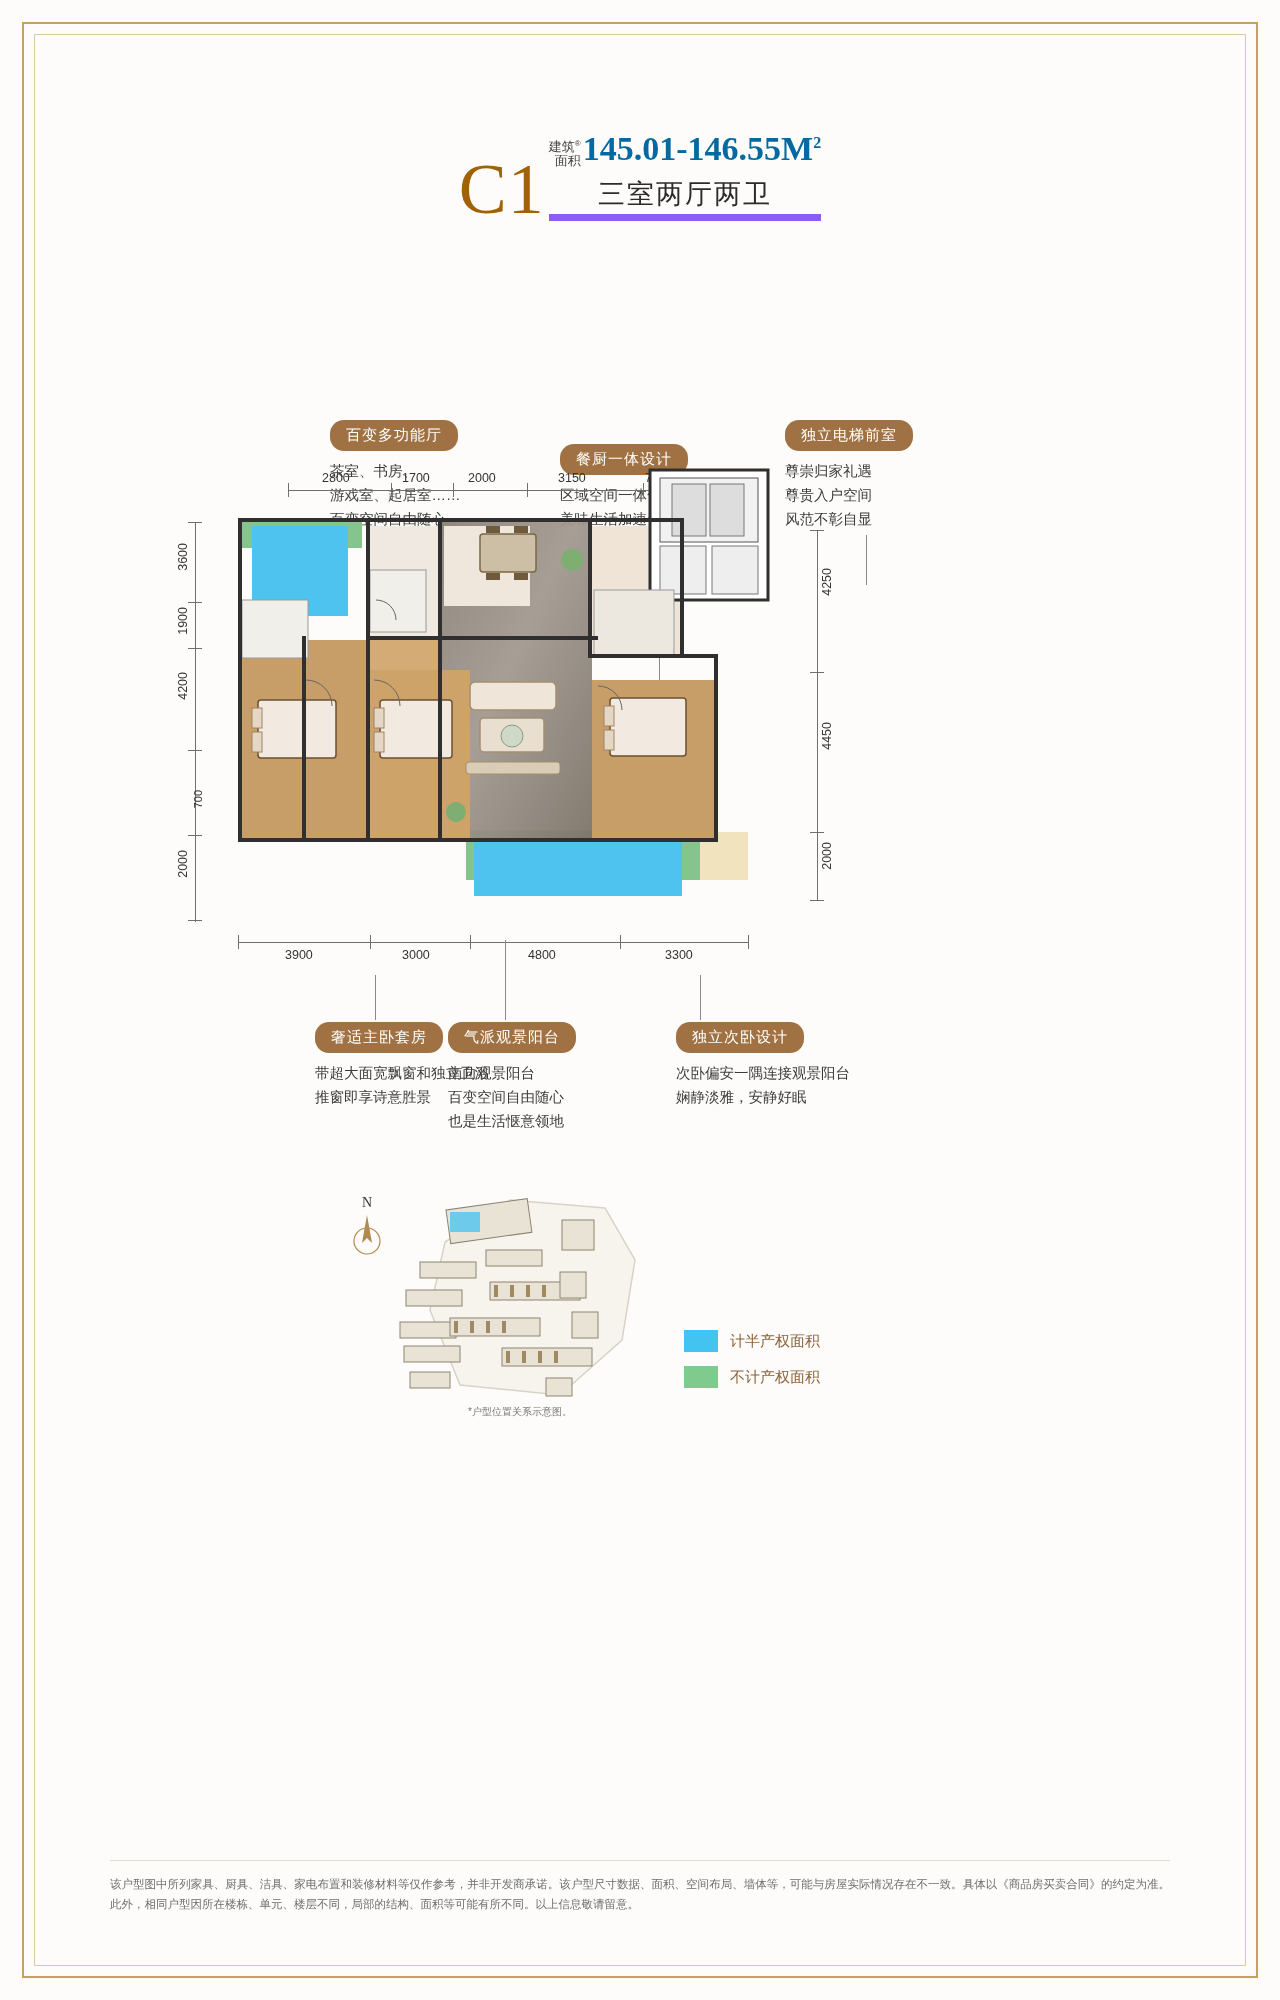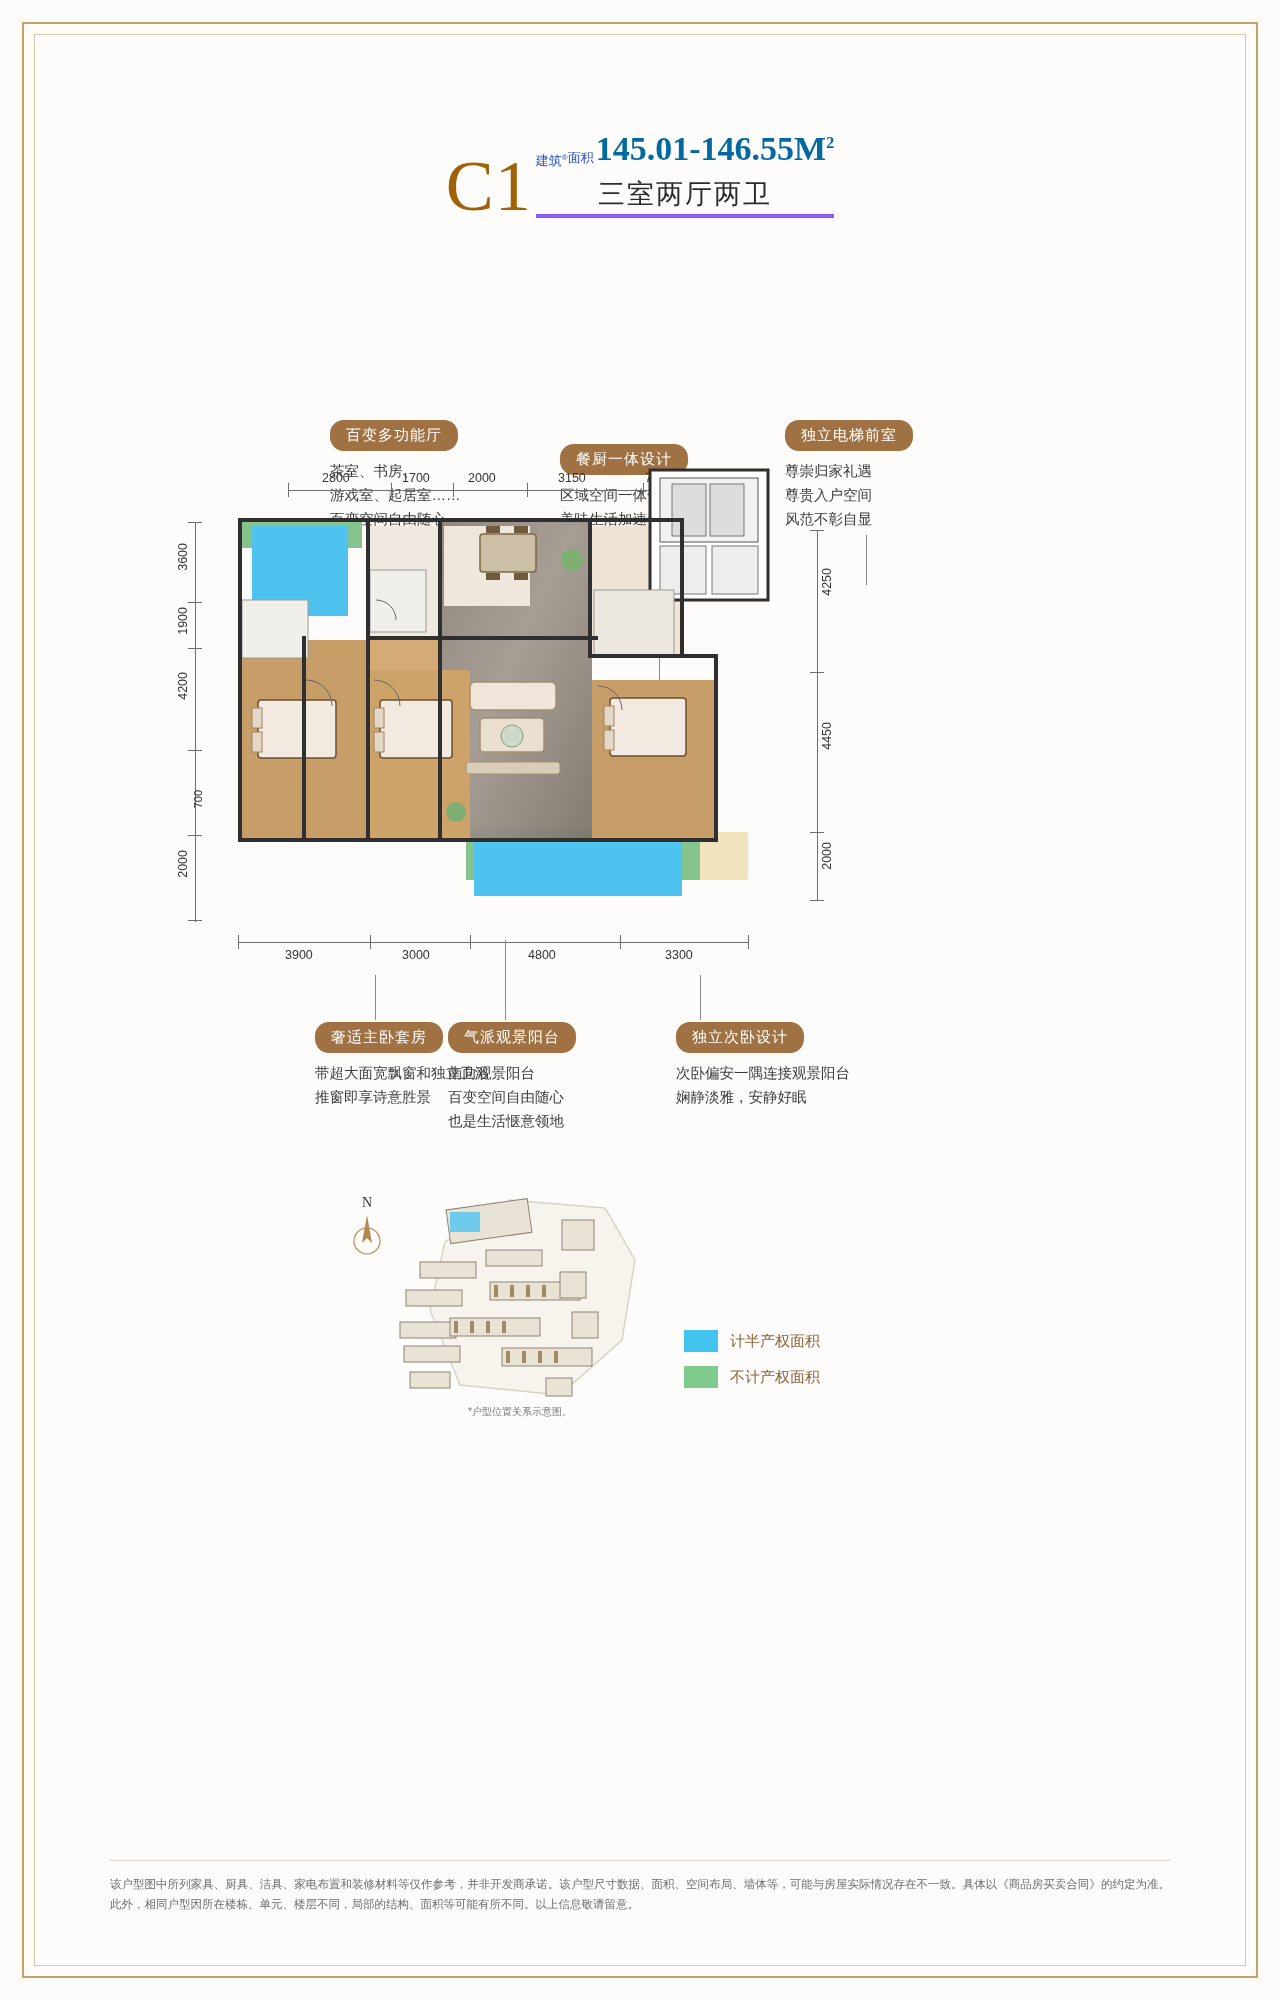--- a/index.html
+++ b/index.html
@@ -24,33 +24,33 @@
   }
   .title-row{display:inline-flex;align-items:flex-end;justify-content:center;}
   .code{
     font-family:"Liberation Serif", serif;
     font-size:72px;line-height:64px;color:#a16207;letter-spacing:1px;
   }
   .area-block{display:flex;flex-direction:column;align-items:flex-start;margin-left:4px;}
   .area-top{display:flex;align-items:flex-end;}
   .jianzhu{
     font-family:"Liberation Sans", sans-serif;
-    font-size:13px;line-height:14px;color:#1d4ed8;
-    display:flex;flex-direction:row;align-items:flex-start;margin-right:2px;margin-bottom:4px;
+    font-size:13px;line-height:14px;color:#404040;
+    display:flex;flex-direction:column;align-items:flex-end;margin-right:2px;margin-bottom:4px;
   }
   .jianzhu sup{font-size:8px;}
   .area-num{
     font-family:"Liberation Serif", serif;
     font-size:34px;line-height:46px;color:#0369a1;font-weight:bold;letter-spacing:0px;
   }
   .area-num sup{font-size:16px;}
   .roomtype{
     font-family:"Liberation Serif", serif;
     font-size:27px;color:#2b2b2b;letter-spacing:2px;margin-top:4px;
-    border-bottom:4px solid #8b5cf6;padding-bottom:2px;width:100%;
+    border-bottom:7px solid #8b5cf6;padding-bottom:2px;width:100%;
   }
   
   .callout{position:absolute;}
   .callout .tag{
     display:inline-block;background:#a07243;color:#fff;font-size:15px;
     padding:6px 16px;border-radius:14px;letter-spacing:1px;white-space:nowrap;
   }
   .callout .lines{margin-top:8px;font-size:14.5px;line-height:24px;color:#3c3c3c;white-space:nowrap;}
   .leader{position:absolute;background:#8a8a8a;width:1px;}
   

